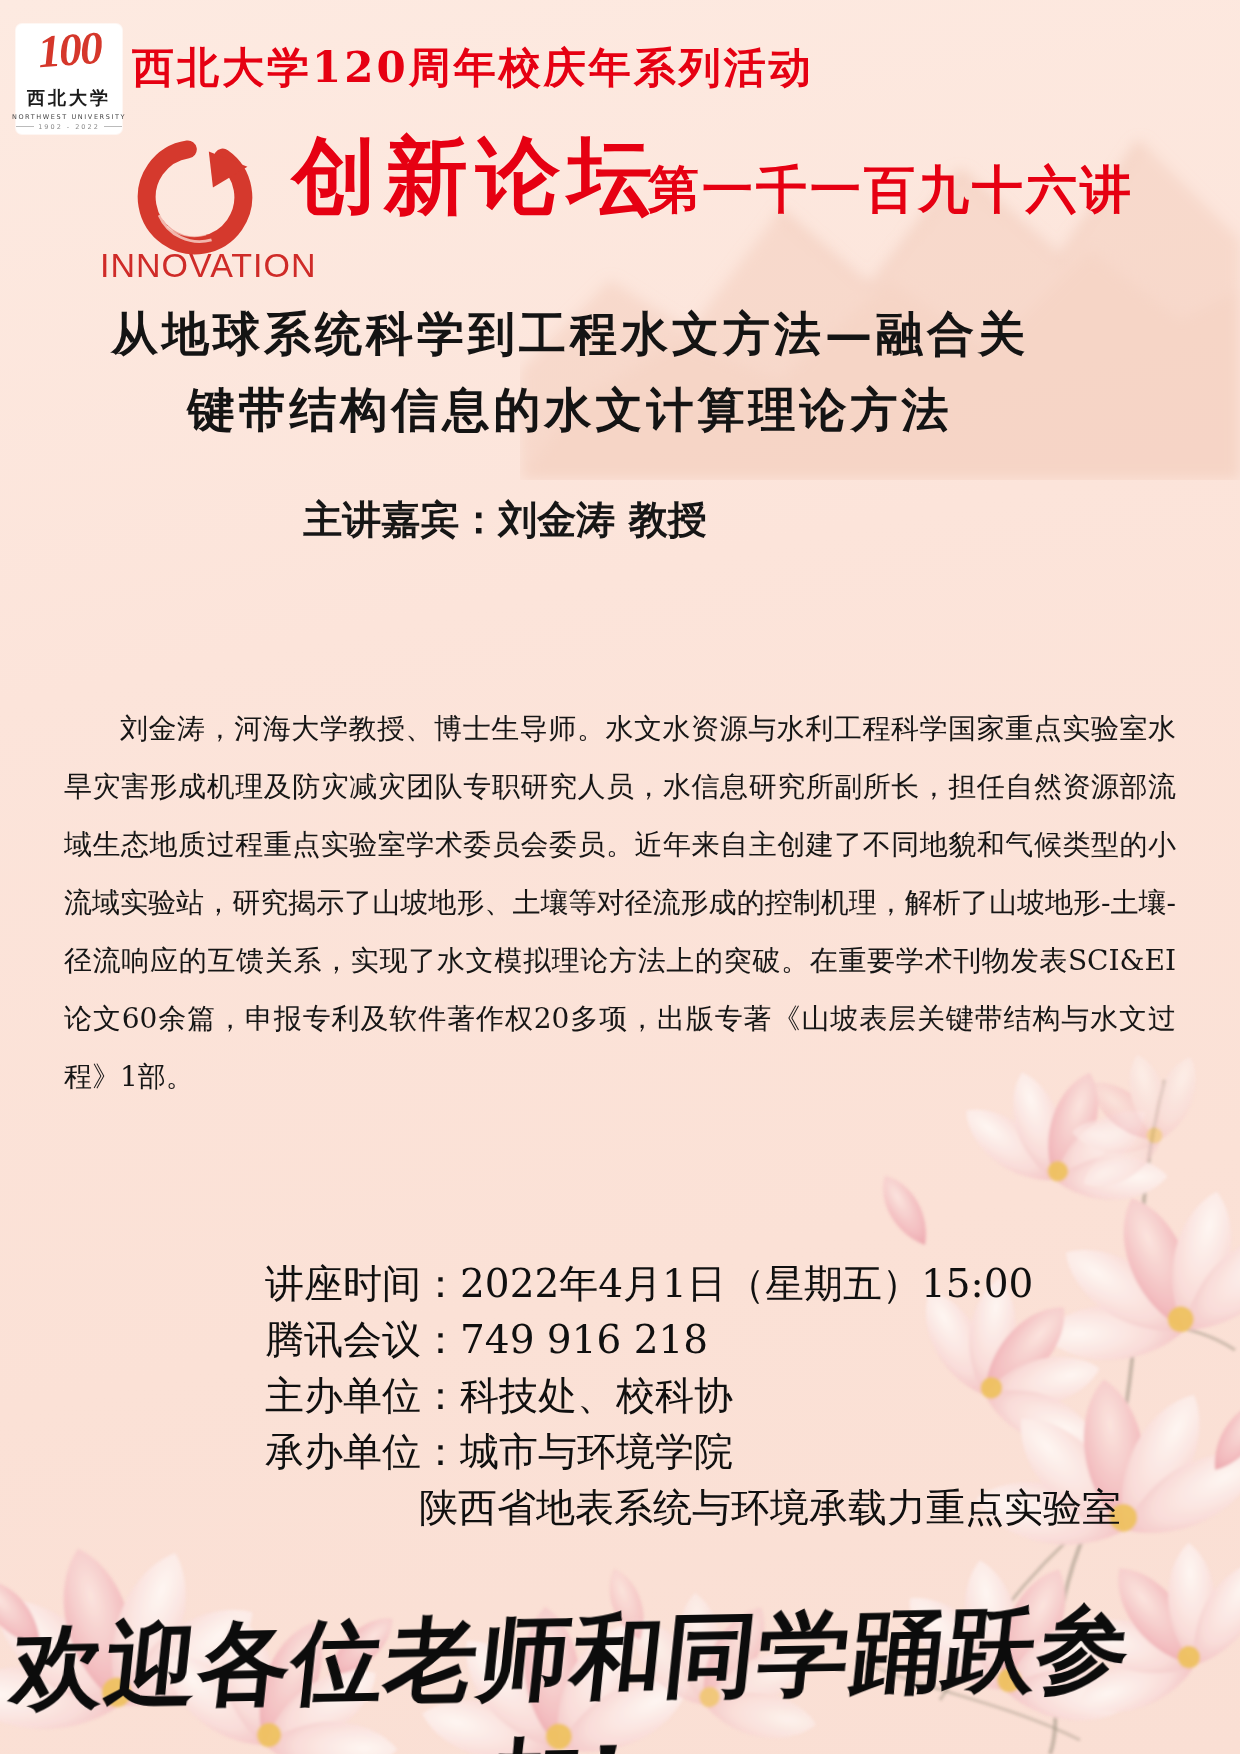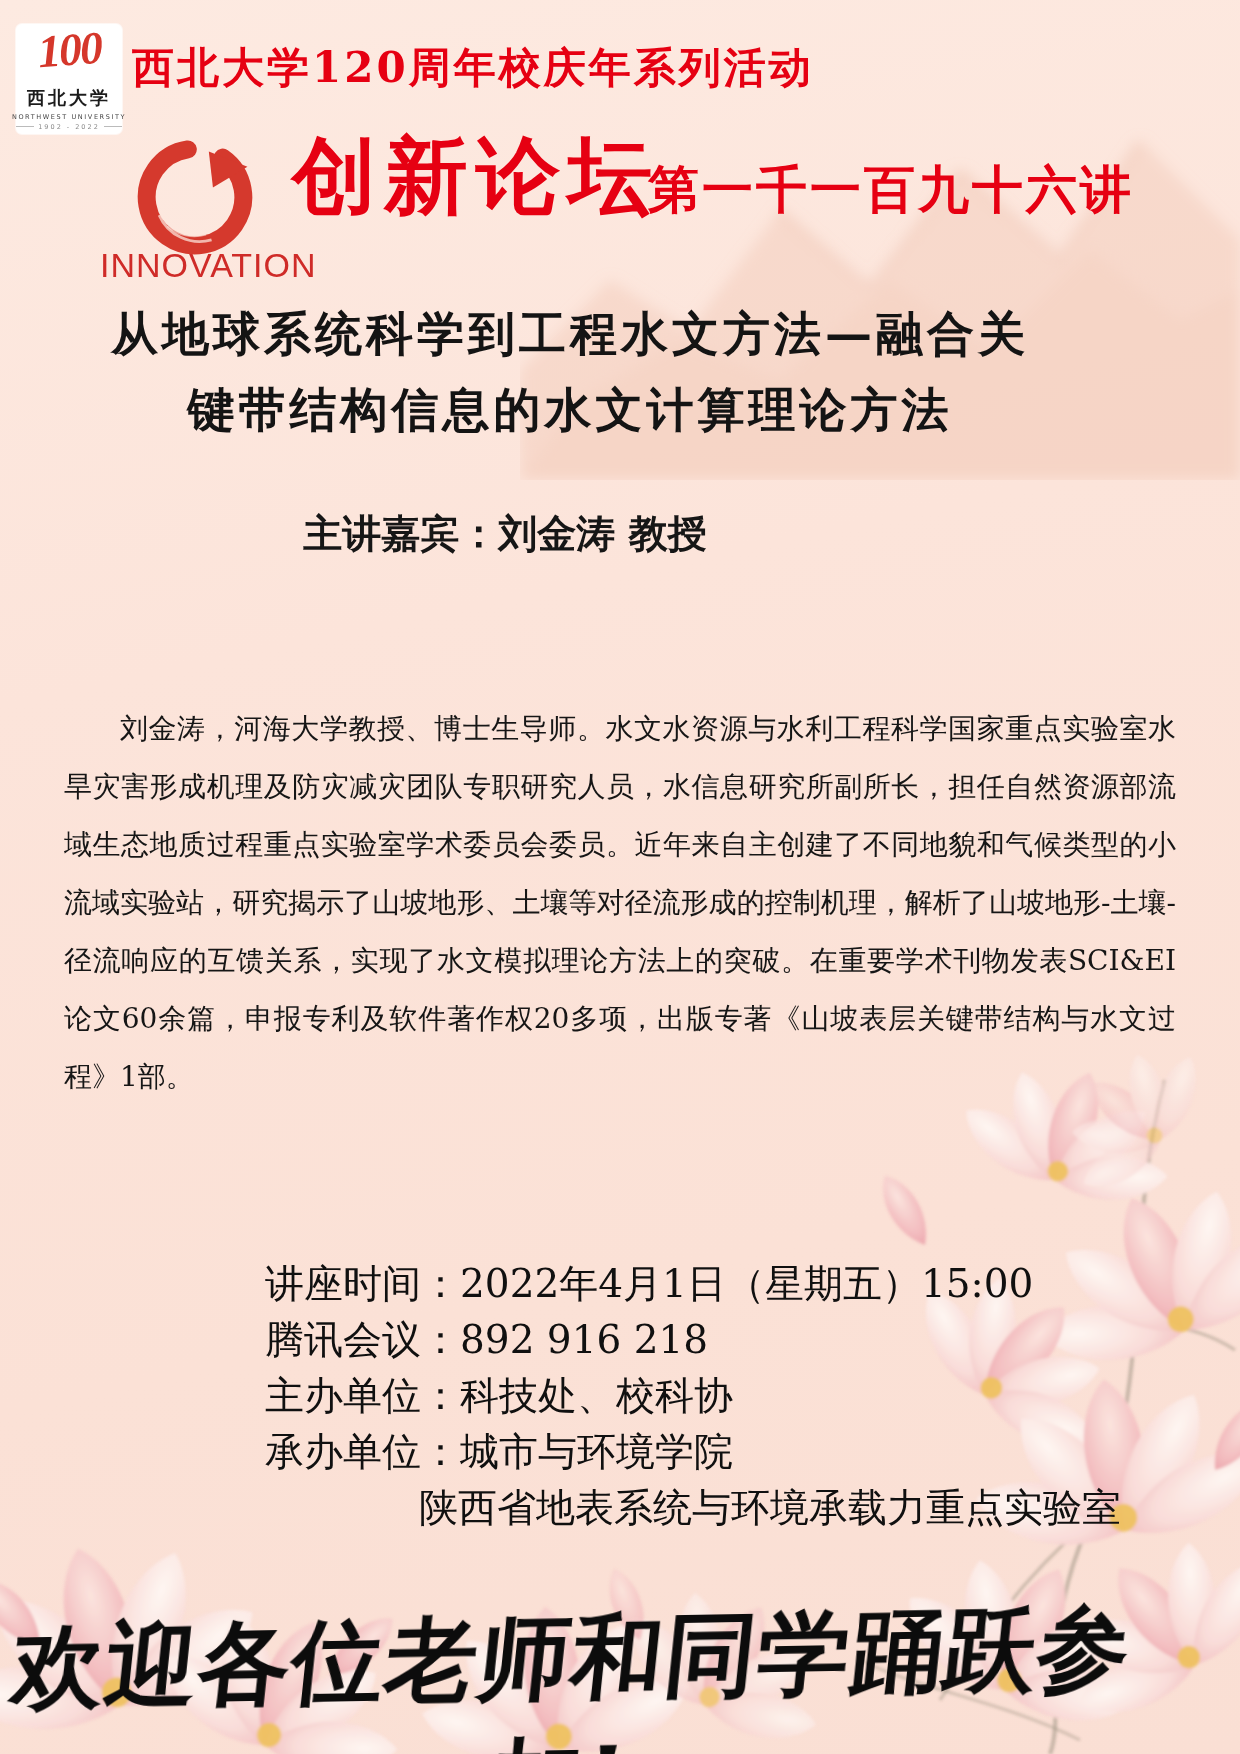--- a/index.html
+++ b/index.html
@@ -30,21 +30,21 @@
   .forum-name{position:absolute;left:292px;top:120px;font-size:84px;font-weight:bold;color:#e60012;
               letter-spacing:8px;font-family:"DejaVu Sans","Liberation Sans",sans-serif;white-space:nowrap;}
   .forum-number{position:absolute;left:648px;top:156px;font-size:51px;font-weight:bold;color:#e60012;
                 letter-spacing:3px;font-family:"DejaVu Serif","Liberation Serif",serif;white-space:nowrap;}
 
   .main-title{position:absolute;left:-50px;top:296px;width:1240px;text-align:center;color:#141414;
               font-size:47px;font-weight:bold;letter-spacing:4px;line-height:76px;
               font-family:"DejaVu Serif","Liberation Serif",serif;}
   .people{position:absolute;left:0;top:492px;width:1195px;text-align:center;padding-right:185px;box-sizing:border-box;
           font-size:39px;font-weight:bold;color:#161616;line-height:55px;
-          font-family:"DejaVu Serif","Liberation Serif",serif;margin-top:14px;}
+          font-family:"DejaVu Serif","Liberation Serif",serif;}
   .people .row{white-space:nowrap;}
 
   .bio{position:absolute;left:64px;right:64px;top:700px;font-size:28px;line-height:58px;color:#161616;
        text-align:justify;text-indent:2em;font-family:"DejaVu Serif","Liberation Serif",serif;}
 
   .details{position:absolute;left:224px;top:1256px;font-size:39px;line-height:56px;color:#101010;
            font-family:"DejaVu Serif","Liberation Serif",serif;}
   .detail-row{white-space:nowrap;margin-left:41px;}
   .detail-cont{padding-left:5em;white-space:nowrap;}
 
@@ -155,21 +155,21 @@
     </div>
 
     <div class="people">
       <div class="row"><span>主讲嘉宾：</span><span>刘金涛  教授</span></div>
     </div>
 
     <div class="bio">刘金涛，河海大学教授、博士生导师。水文水资源与水利工程科学国家重点实验室水旱灾害形成机理及防灾减灾团队专职研究人员，水信息研究所副所长，担任自然资源部流域生态地质过程重点实验室学术委员会委员。近年来自主创建了不同地貌和气候类型的小流域实验站，研究揭示了山坡地形、土壤等对径流形成的控制机理，解析了山坡地形-土壤-径流响应的互馈关系，实现了水文模拟理论方法上的突破。在重要学术刊物发表SCI&amp;EI论文60余篇，申报专利及软件著作权20多项，出版专著《山坡表层关键带结构与水文过程》1部。</div>
 
     <div class="details">
       <div class="detail-row"><span>讲座时间：</span><span>2022年4月1日（星期五）15:00</span></div>
-      <div class="detail-row"><span>腾讯会议：</span><span>892  916  218</span></div>
+      <div class="detail-row"><span>腾讯会议：</span><span>749  916  218</span></div>
       <div class="detail-row"><span>主办单位：</span><span>科技处、校科协</span></div>
       <div class="detail-row"><span>承办单位：</span><span>城市与环境学院</span></div>
       <div class="detail-cont"><span>陕西省地表系统与环境承载力重点实验室</span></div>
     </div>
 
     <div class="footer-welcome">欢迎各位老师和同学踊跃参加!</div>
 
   </div>
 </div>
 

